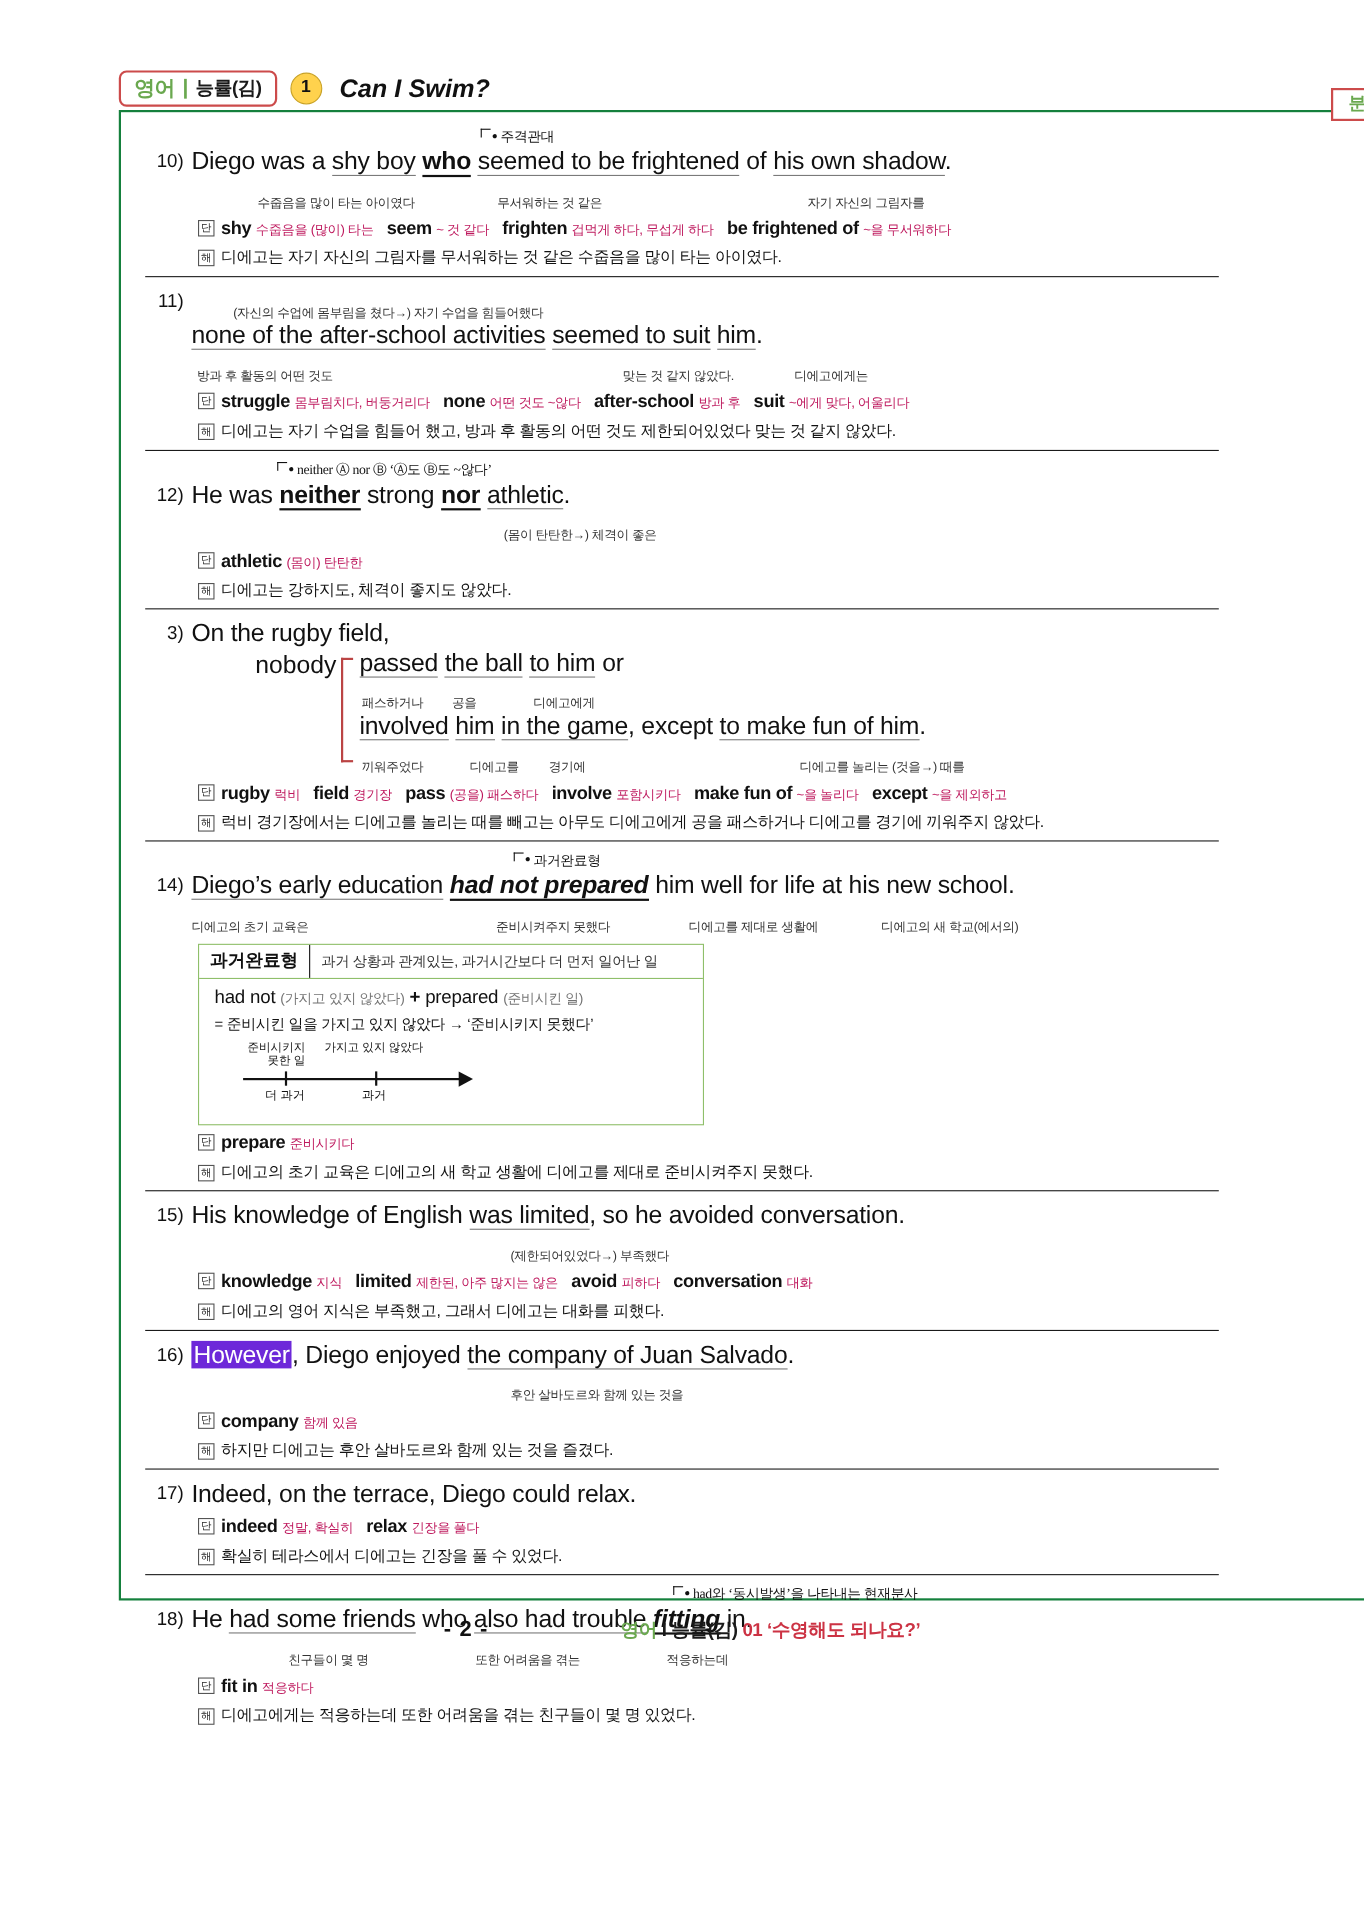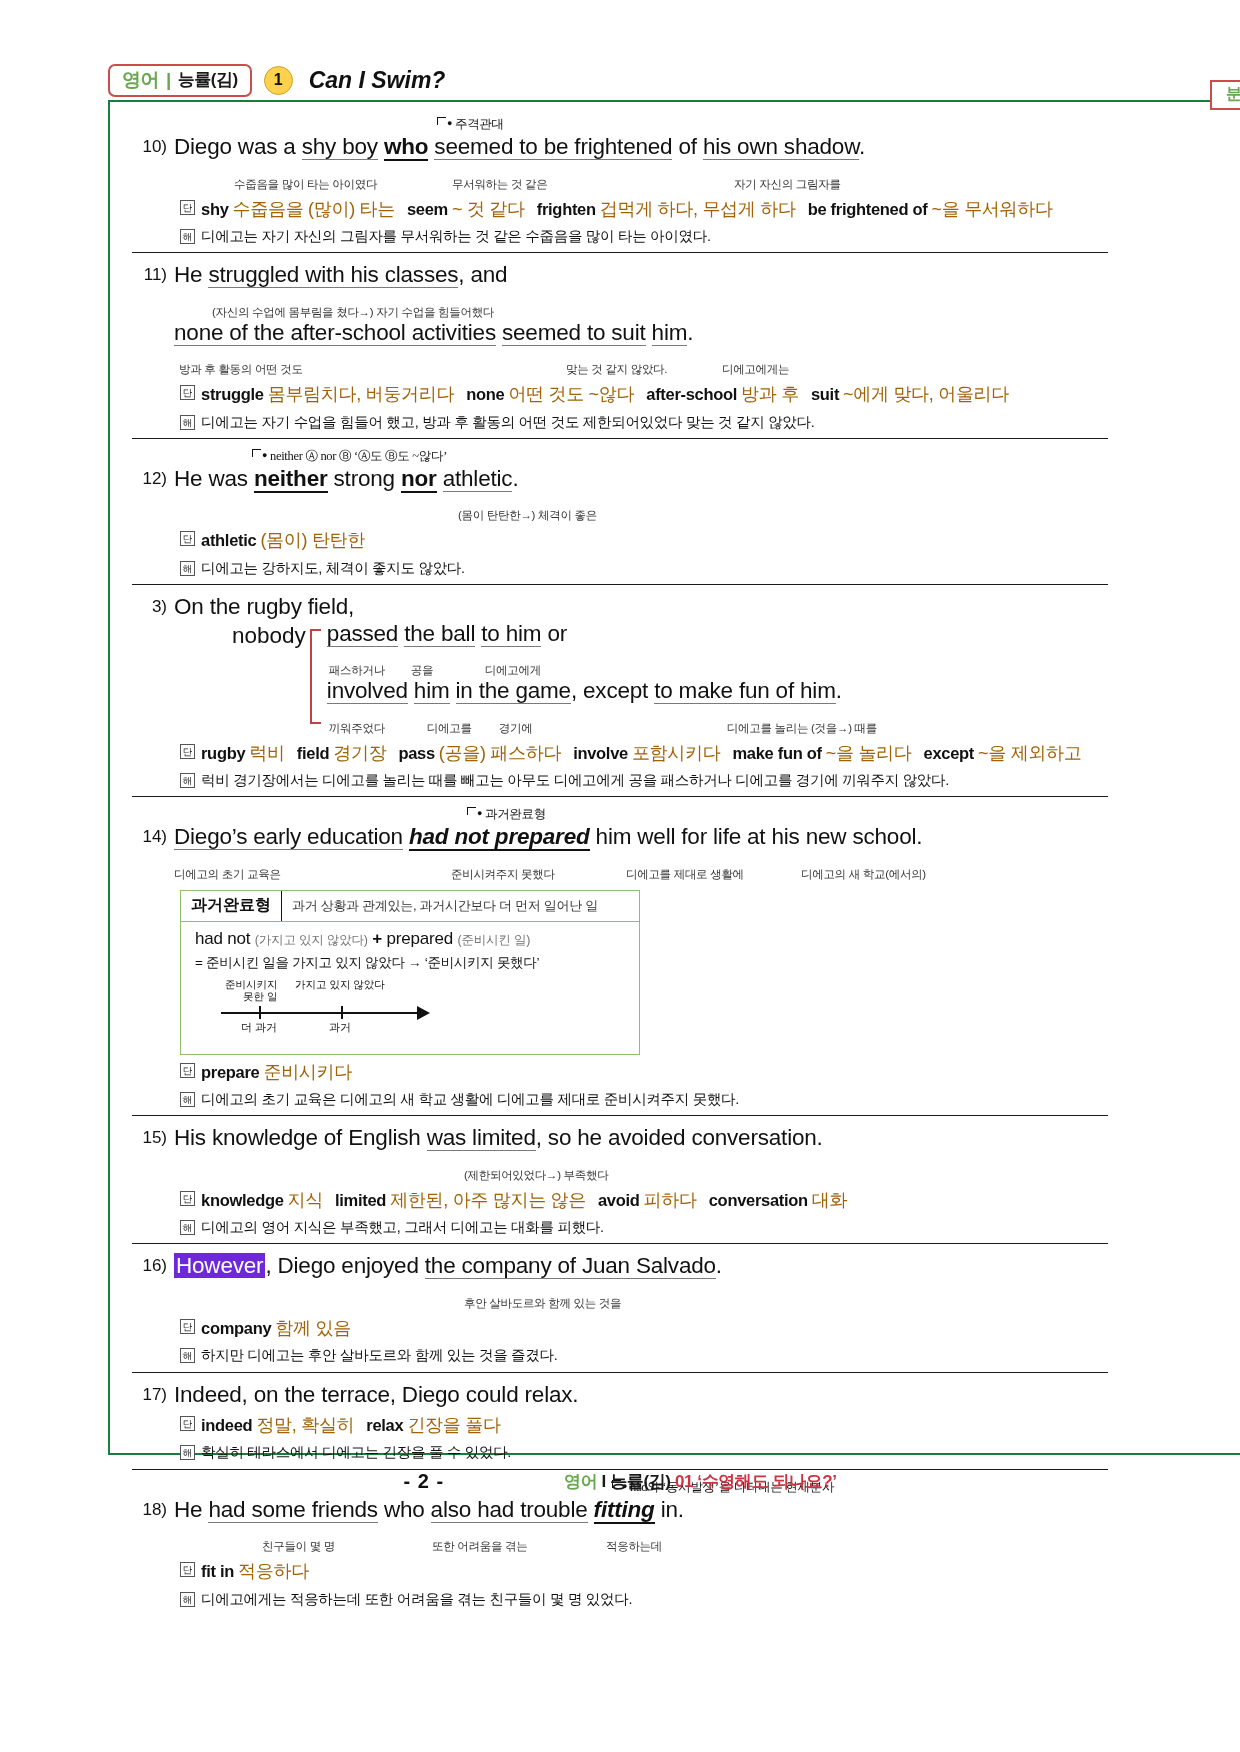--- a/index.html
+++ b/index.html
@@ -102,21 +102,21 @@
     display:flex; align-items:flex-start; gap:6px;
     margin-top:5px; padding-left:48px;
   }
   .tagbox{
     flex:0 0 auto; width:15px; height:15px; margin-top:3px;
     border:1px solid #555; font-size:9.5px; line-height:13px;
     text-align:center; color:#222; background:#fff;
   }
   .vtext{ font-size:15.5px; line-height:1.35; color:#111; letter-spacing:-0.3px; }
   .vtext b{ font-weight:bold; font-size:16.5px; }
-  .vtext .ko{ font-size:18px; color:#a16207; }
+  .vtext .ko{ font-size:12px; color:#be185d; }
   .ttext{ font-size:14.5px; line-height:1.4; color:#111; letter-spacing:-0.3px; }
 
   
   .br-wrap{ display:flex; align-items:stretch; margin-left:58px; }
   .br-label{ font-size:22.5px; padding-top:2px; padding-right:4px; }
   .br-line{
     flex:0 0 11px; border-left:2px solid #b44; 
     border-top:2px solid #b44; border-bottom:2px solid #b44;
     margin:8px 6px 12px 0; width:11px;
   }
@@ -200,21 +200,20 @@
         </div>
         <div class="vrow">
           <div class="tagbox">해</div>
           <div class="ttext">디에고는 자기 자신의 그림자를 무서워하는 것 같은 수줍음을 많이 타는 아이였다.</div>
         </div>
       </div>
       <div class="entry">
         <div class="sent-row">
           <div class="num">11)</div>
           <div class="sent-body">
-            <div class="eng"><span>He&nbsp;</span><span class="u">struggled&nbsp;with&nbsp;his&nbsp;classes</span><span>,&nbsp;and</span></div>
             <div class="gloss">
               <span style="left:38px">(자신의 수업에 몸부림을 쳤다→) 자기 수업을 힘들어했다</span>
             </div>
             <div class="eng"><span class="u">none&nbsp;of&nbsp;the&nbsp;after-school&nbsp;activities</span><span>&nbsp;</span><span class="u">seemed&nbsp;to&nbsp;suit</span><span>&nbsp;</span><span class="u">him</span><span>.</span></div>
             <div class="gloss">
               <span style="left:5px">방과 후 활동의 어떤 것도</span>
               <span style="left:392px">맞는 것 같지 않았다.</span>
               <span style="left:548px">디에고에게는</span>
             </div>
           </div>

